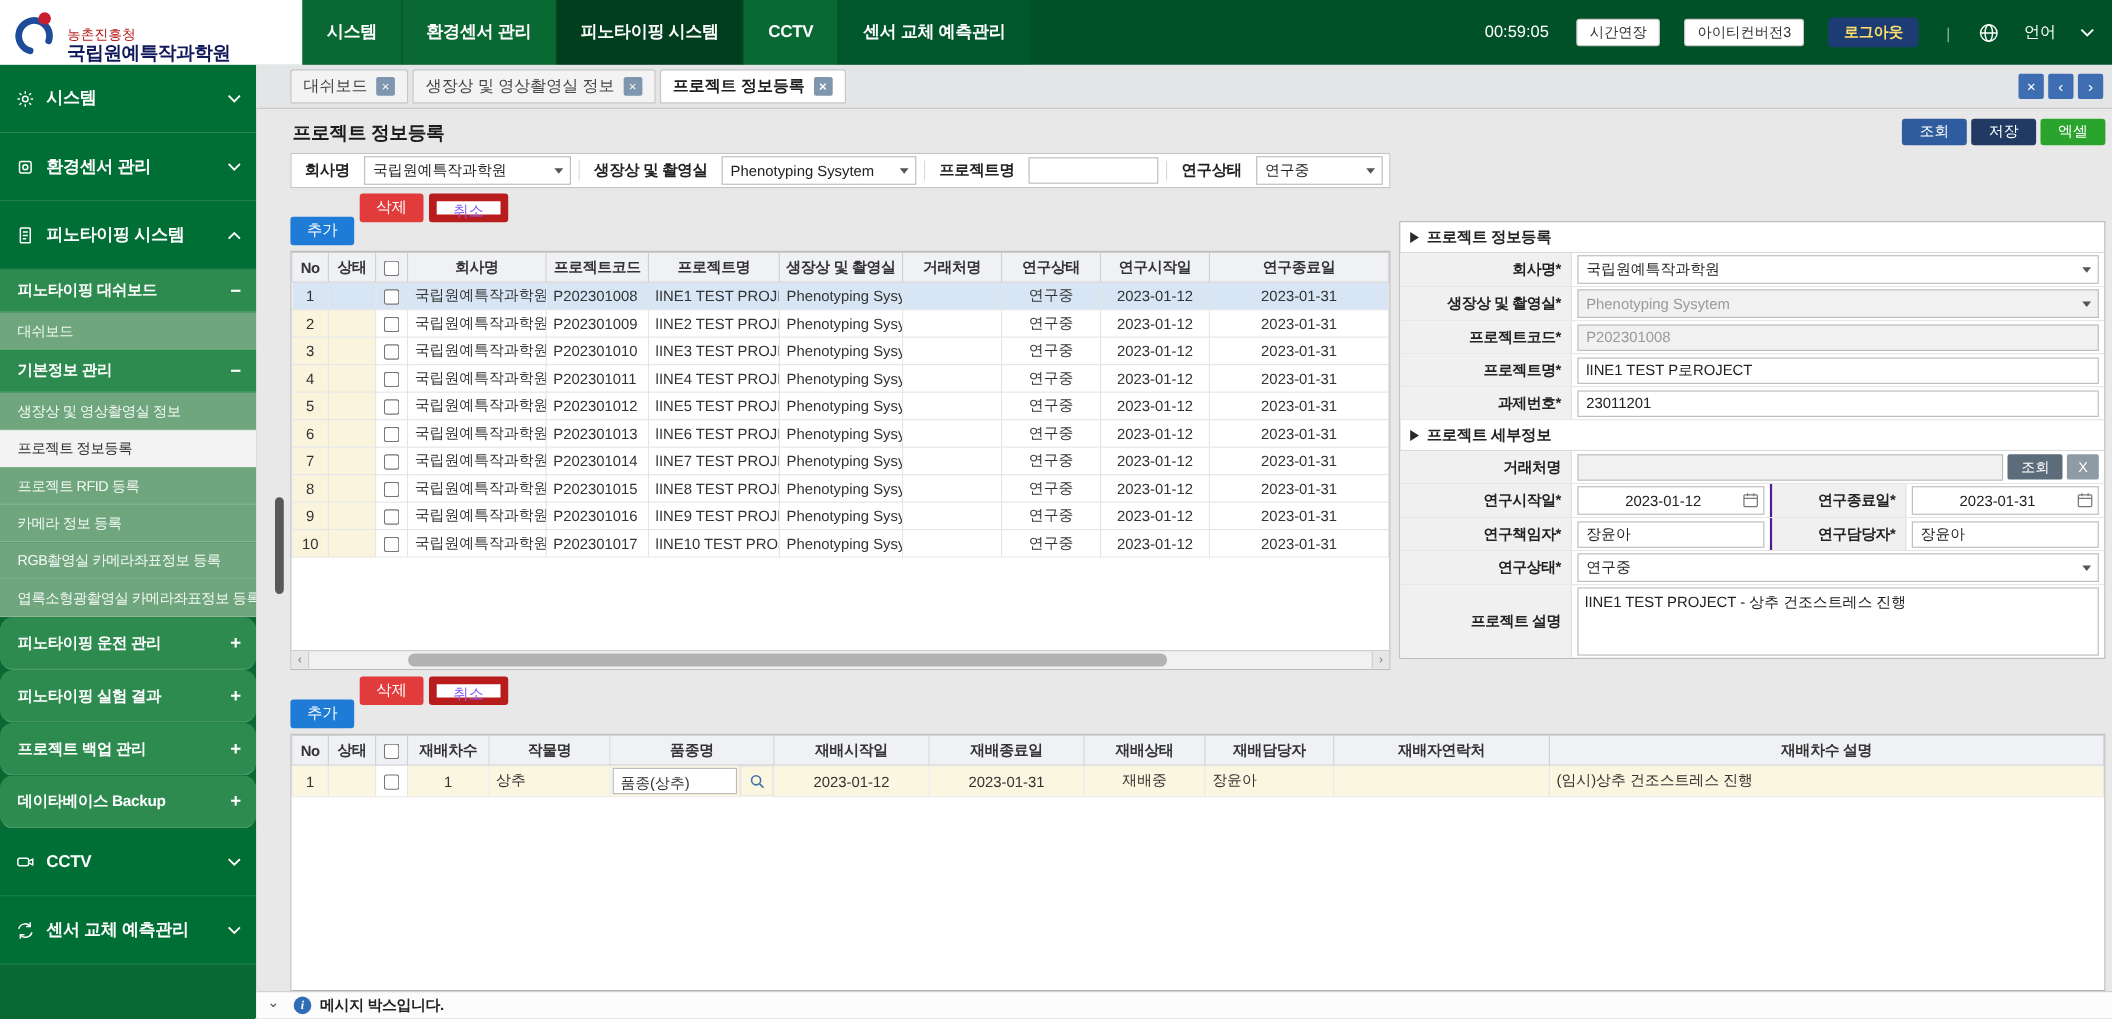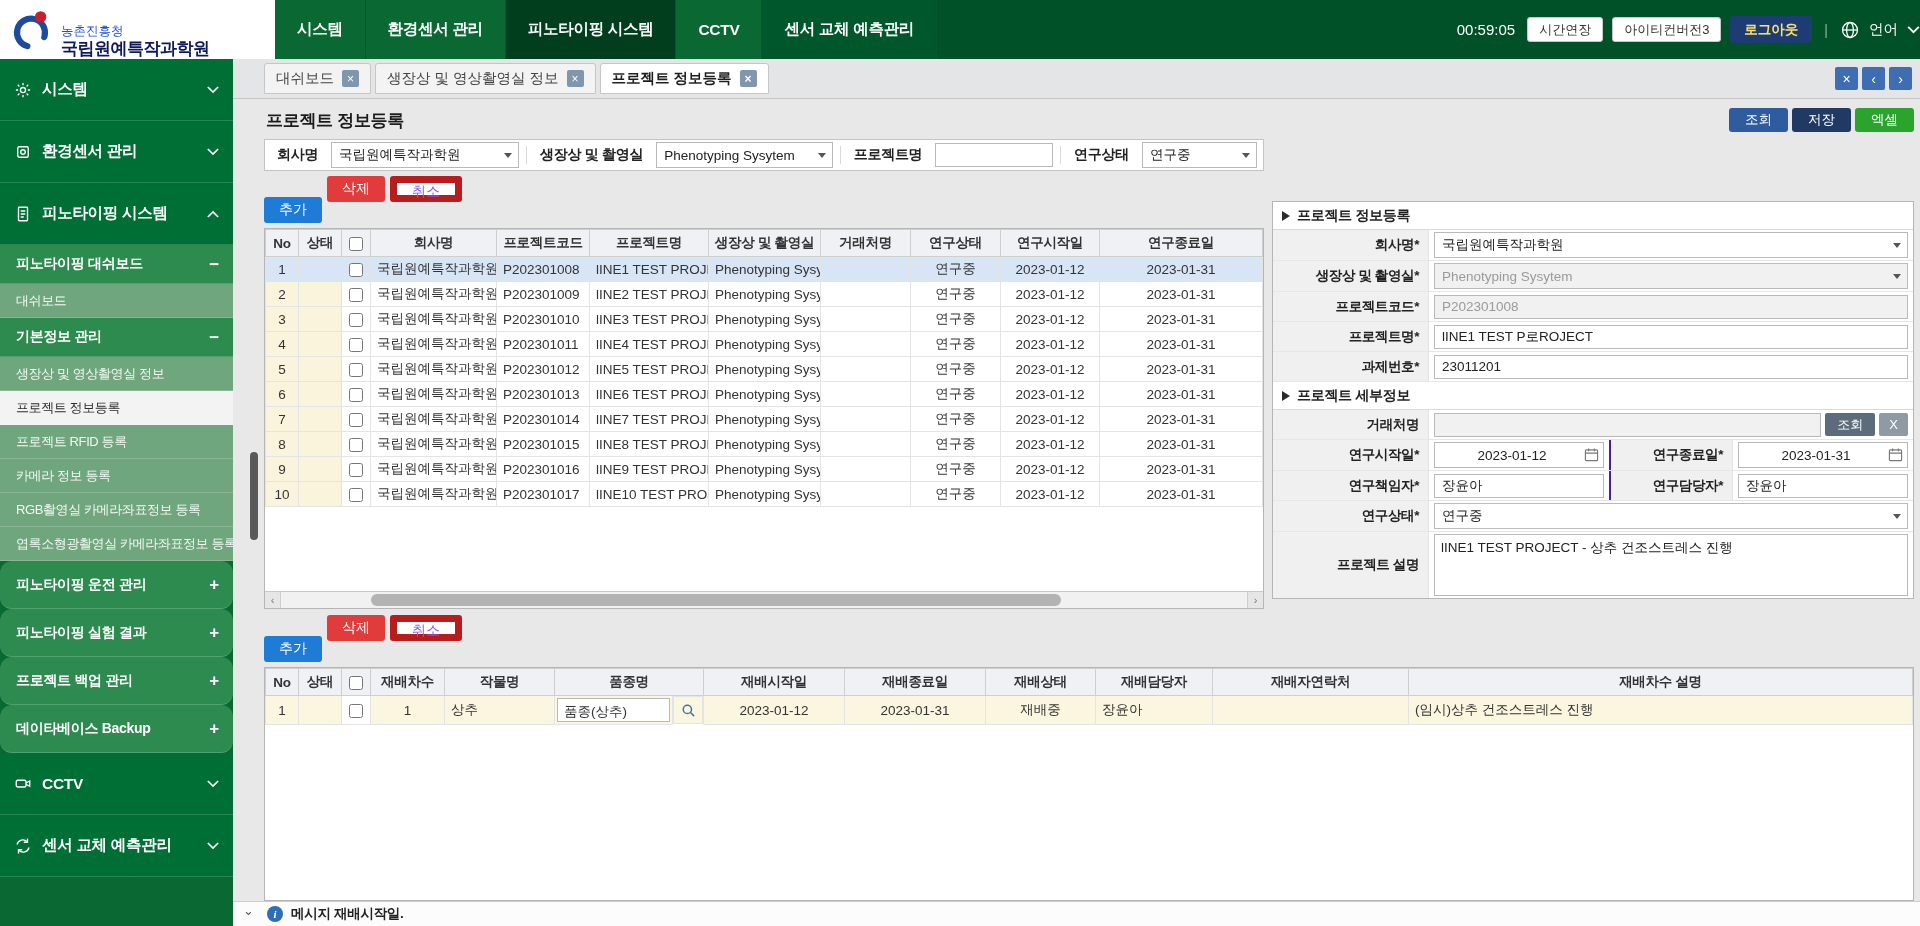--- a/index.html
+++ b/index.html
@@ -3,28 +3,28 @@
 <meta charset="utf-8">
 <style>
   html,body{margin:0;padding:0;}
   body{font-family:"Liberation Sans","DejaVu Sans",sans-serif;color:#222;background:#DDDDDD;}
   .app{position:relative;width:1920px;height:926px;display:flex;flex-direction:column;overflow:hidden;background:#E8E8E8;}
 
   
   .topbar{flex:0 0 59px;display:flex;align-items:stretch;background:#005128;}
   .brand{width:255px;flex:0 0 255px;background:#FFFFFF;display:flex;align-items:center;gap:9px;padding:0 10px;cursor:pointer;}
   .brand-text{display:flex;flex-direction:column;line-height:1.18;}
-  .brand-agency{font-size:12.5px;color:#1d4ed8;margin-top:24px;}
+  .brand-agency{font-size:12.5px;color:#b91c1c;margin-top:24px;}
   .brand-org{font-size:17px;font-weight:bold;color:#101A5A;letter-spacing:-0.5px;}
   .topnav{display:flex;align-items:stretch;}
   .topnav-item{display:flex;align-items:center;justify-content:center;padding:0 22px;background:#0A6833;color:#FFF;
     font-size:15.5px;font-weight:bold;border-right:1px solid #07572B;cursor:pointer;letter-spacing:-0.3px;white-space:nowrap;}
   .topnav-item.active{background:#003E1D;}
   .topnav-item.shade{background:#00572B;}
-  .topbar-right{margin-left:auto;display:flex;align-items:center;gap:9px;color:#FFF;}
+  .topbar-right{margin-left:auto;display:flex;align-items:center;gap:22px;padding-right:16px;color:#FFF;}
   .timer{font-size:15px;margin-right:3px;}
   .tb-btn{height:25px;padding:0 11px;background:#FFFFFF;border:1px solid #C9C9C9;border-radius:3px;font-size:13px;color:#333;font-family:inherit;cursor:pointer;white-space:nowrap;}
   .logout-btn{height:27px;padding:0 14px;background:#1E3C74;border:none;border-radius:4px;font-size:13.5px;font-weight:bold;color:#FFE066;font-family:inherit;cursor:pointer;}
   .tb-divider{color:rgba(255,255,255,.55);margin:0 3px;font-size:14px;}
   .lang{font-size:14.5px;cursor:pointer;}
   .icon-btn{display:flex;align-items:center;cursor:pointer;}
 
   
   .main-row{flex:1;display:flex;min-height:0;}
 
@@ -737,20 +737,20 @@
                 <td>(임시)상추 건조스트레스 진행</td>
               </tr>
             </tbody>
           </table>
           <div class="grid-fill"></div>
         </div>
       </div>
 
       <div class="statusbar">
         <span class="info-icon">i</span>
-        <span class="status-msg">메시지 재배시작일.</span>
+        <span class="status-msg">메시지 박스입니다.</span>
       </div>
     </div>
   </div>
 
   <div class="v-thumb"></div>
   <div class="v-hint">⌄</div>
 </div>
 
 </body></html>

